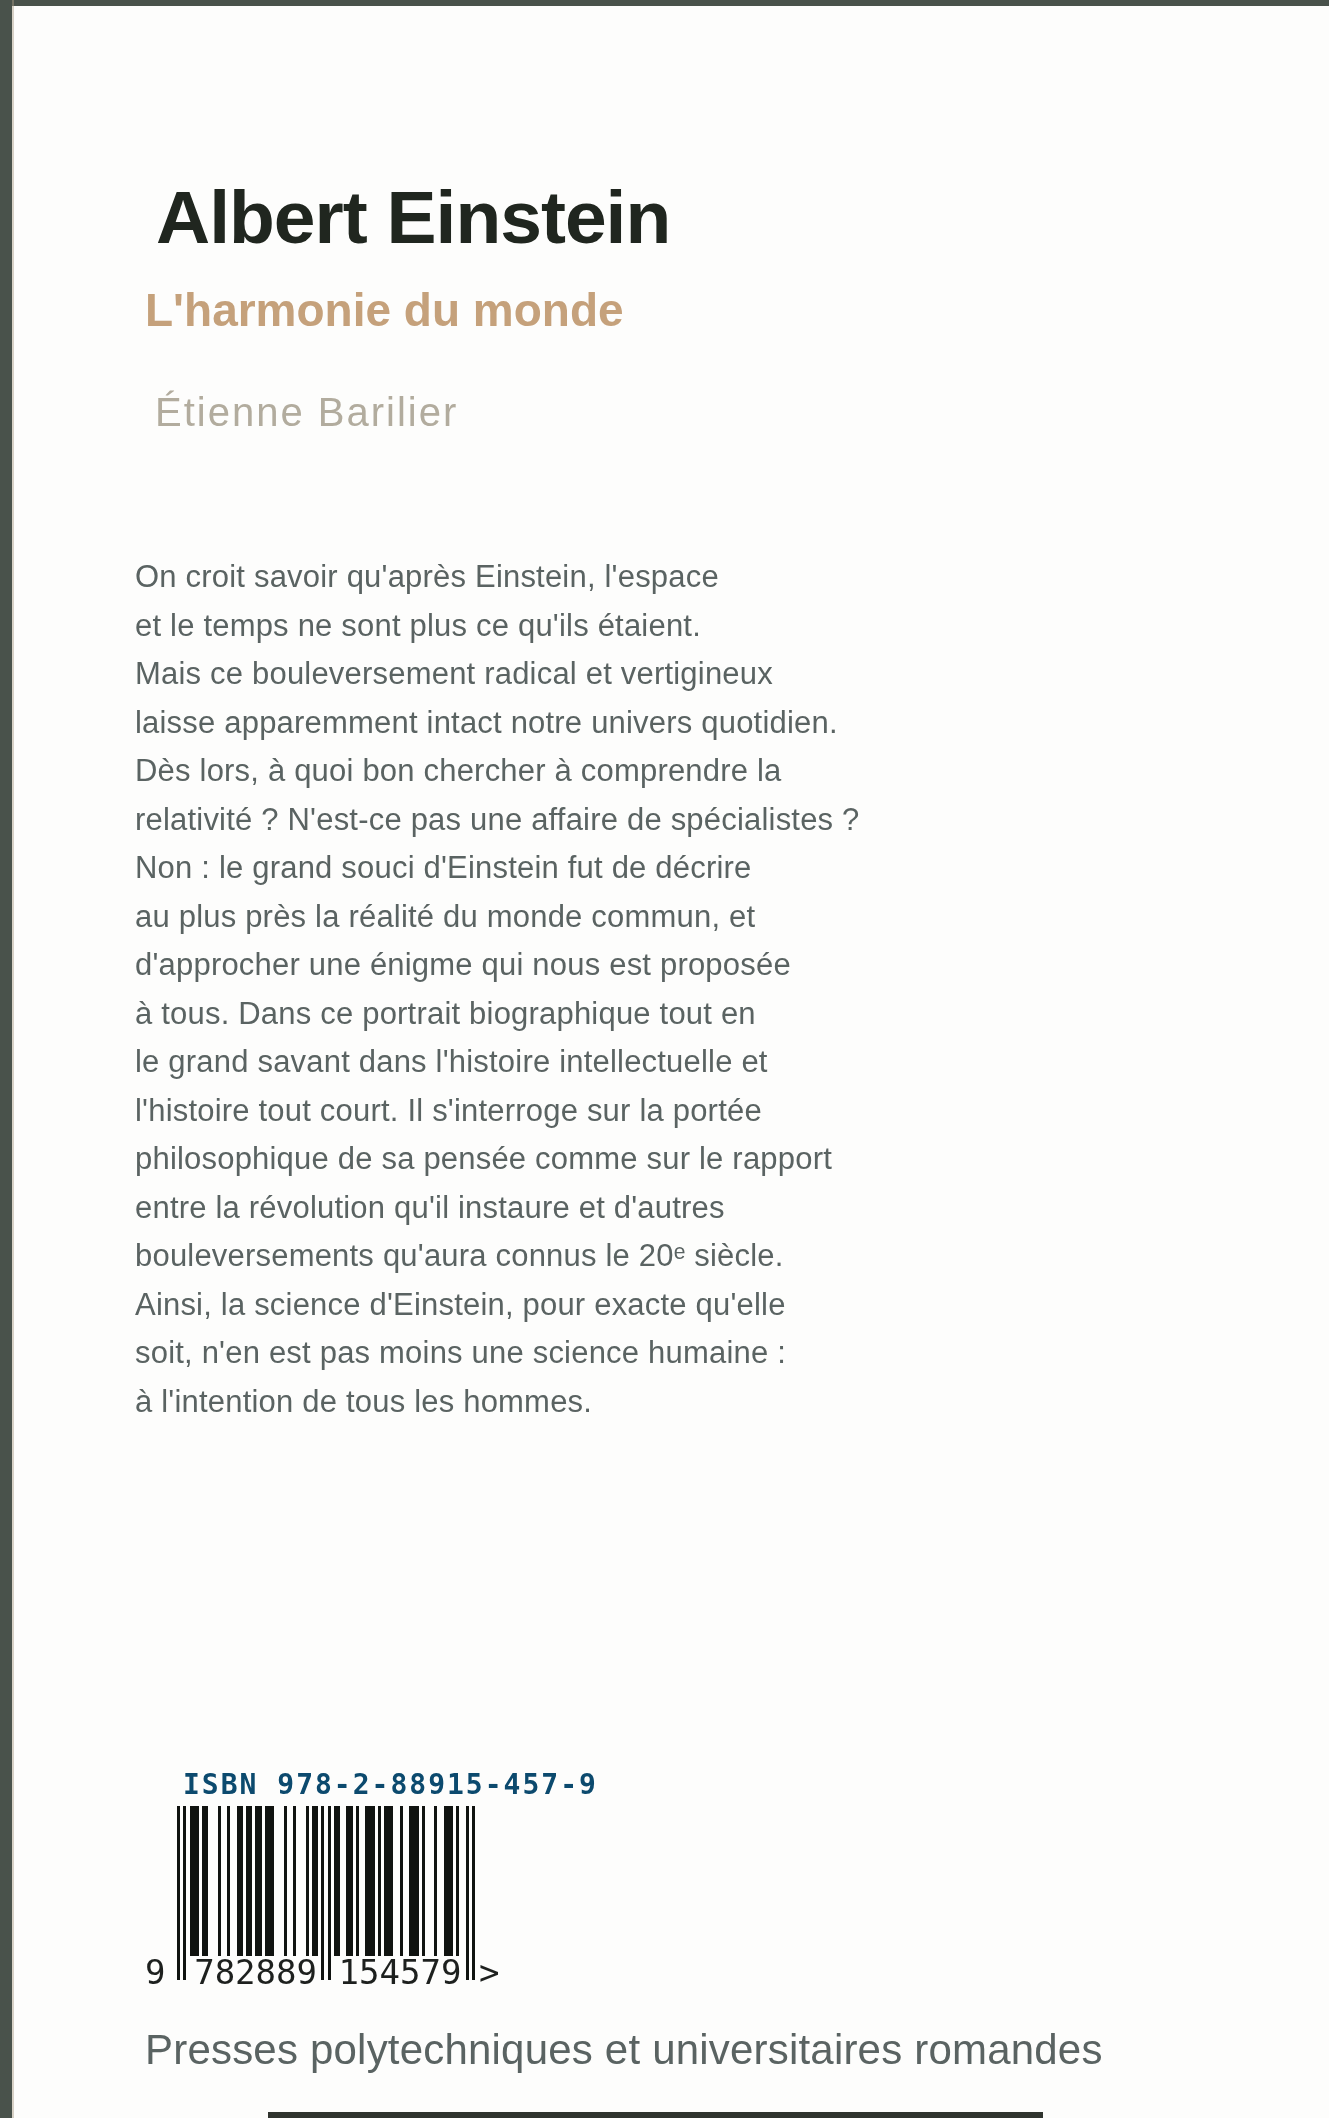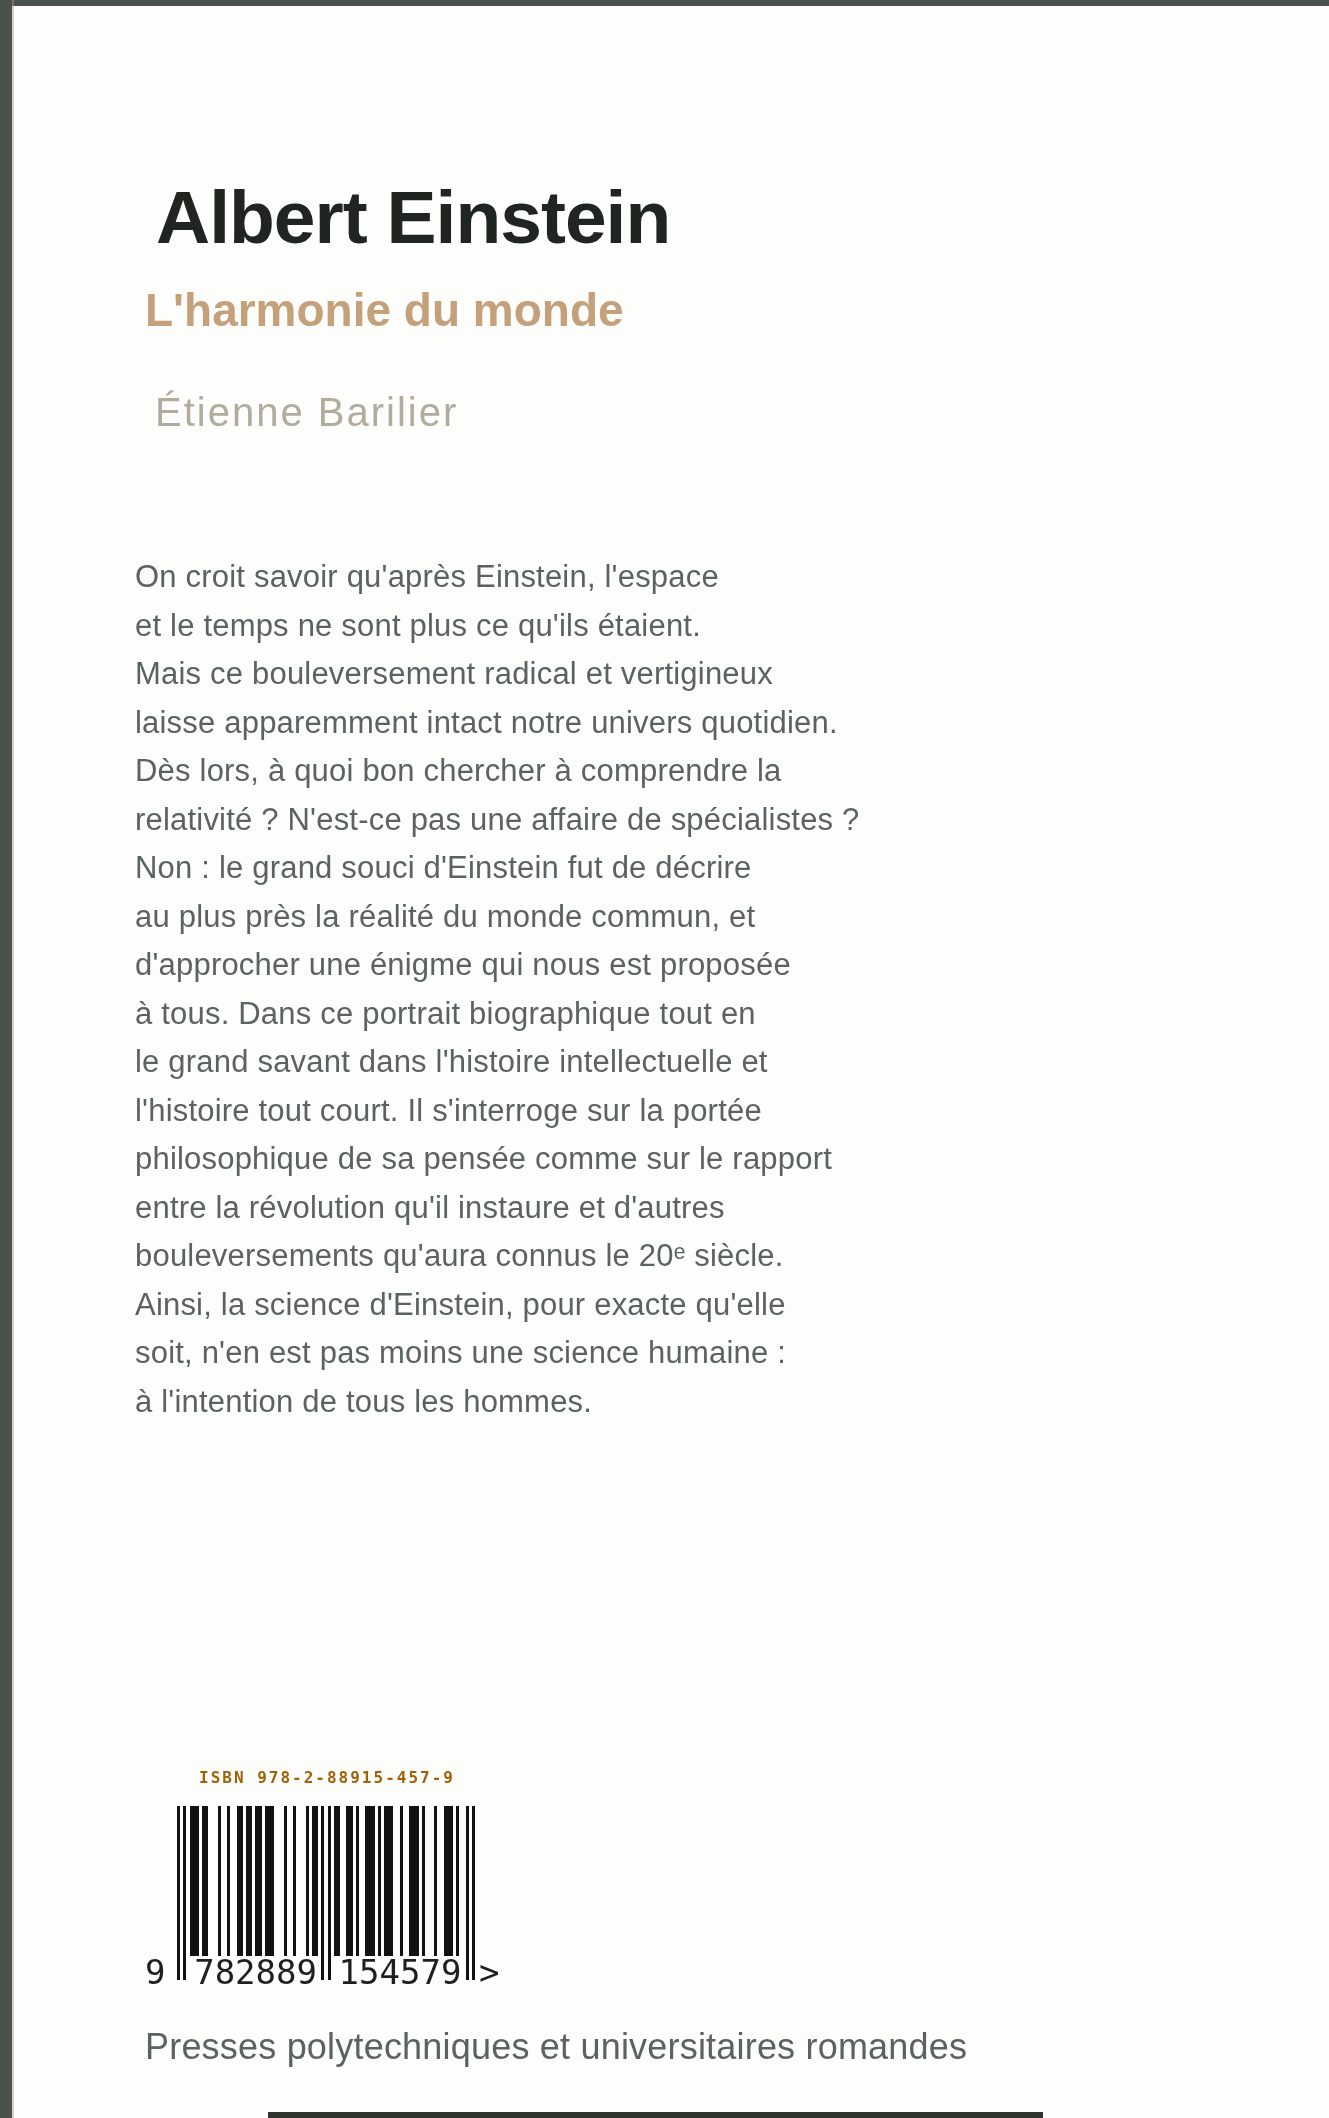--- a/index.html
+++ b/index.html
@@ -32,40 +32,39 @@
     color:var(--author,#b2ac9e);
   }
   .blurb{
     position:absolute;left:135px;top:553px;width:940px;
     font-size:31px;line-height:48.5px;letter-spacing:.2px;
     color:var(--body,#5a6362);
   }
   .isbn{
     position:absolute;left:183px;top:1768px;
     font-family:"DejaVu Sans Mono", monospace;
-    font-size:16px;font-weight:bold;letter-spacing:2px;
-    color:#a16207;
-    margin-left:16px;
+    font-size:28px;font-weight:bold;letter-spacing:2px;
+    color:#0c4a6e;
   }
   .barcode{position:absolute;left:177px;top:1806px;width:298px;height:174px;}
   .bars{position:absolute;left:0;top:0;width:298px;height:174px;}
   .bar{position:absolute;top:0;height:150px;background:#101310;}
   .bar.guard{height:174px;}
   .ean-digits{
     position:absolute;left:0;top:146px;width:298px;height:40px;
     font-family:"DejaVu Sans Mono", monospace;
     font-size:34px;color:#1d201e;line-height:40px;
   }
   .d-first{position:absolute;left:-32px;top:0;}
   .d-g1{position:absolute;left:10px;top:0;width:130px;text-align:right;}
   .d-g2{position:absolute;left:158px;top:0;width:130px;text-align:center;}
   .d-gt{position:absolute;left:302px;top:0;}
   .publisher{
     position:absolute;left:145px;top:2026px;
-    font-size:36px;letter-spacing:.2px;
+    font-size:42px;letter-spacing:.2px;
     color:var(--body,#5a6362);
   }
 </style>
 </head>
 <body>
 
 <div class="page">
   <div class="edge-top"></div>
   <div class="edge-left"></div>
   <div class="edge-left-warm"></div>

